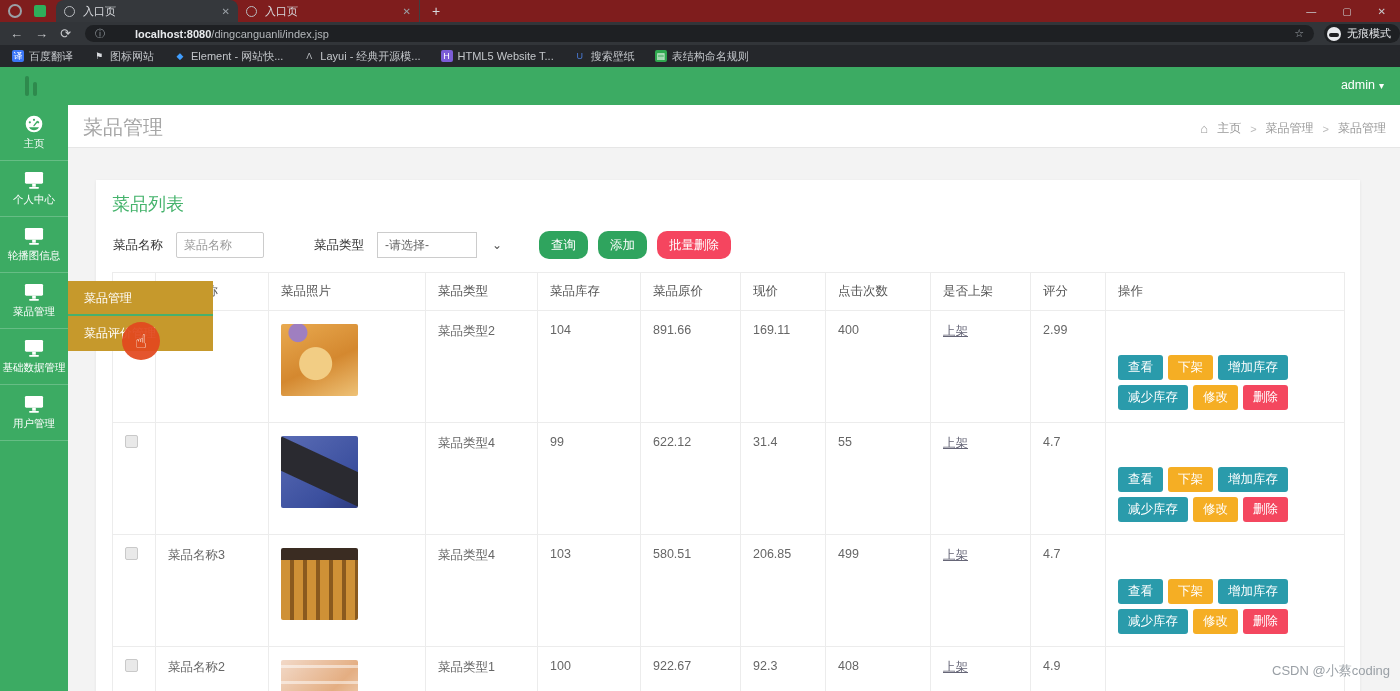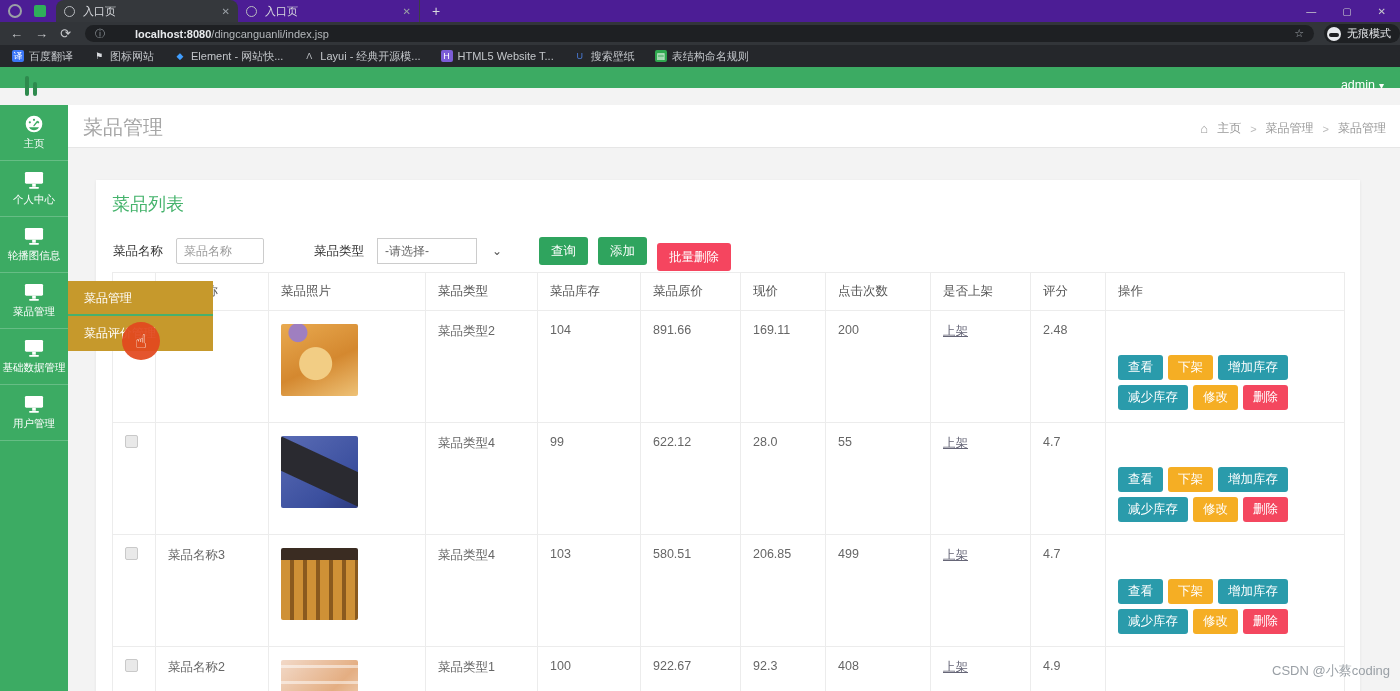--- a/index.html
+++ b/index.html
@@ -1,21 +1,21 @@
 <!DOCTYPE html>
 <html><head>
 <meta charset="utf-8">
 <style>
   * { margin:0; padding:0; box-sizing:border-box; }
   html,body { width:1400px; height:691px; overflow:hidden; }
   body { font-family:"Liberation Sans","DejaVu Sans",sans-serif; }
   .screen { position:relative; width:1400px; height:691px; overflow:hidden; background:#f3f3f3; }
 
   
-  .tabstrip { position:absolute; top:0; left:0; right:0; height:22px; background:#4c1d95; display:flex; align-items:center; }
+  .tabstrip { position:absolute; top:0; left:0; right:0; height:22px; background:#7f1d1d; display:flex; align-items:center; }
   .browser-logo { width:14px; height:14px; border-radius:50%; border:2px solid #9aa0a6; margin-left:8px; flex:none; }
   .pinned-ext { width:12px; height:12px; border-radius:2px; background:#2fae5a; margin-left:12px; flex:none; }
   .tabs { display:flex; height:22px; margin-left:10px; }
   .tab { display:flex; align-items:center; width:182px; height:22px; padding:0 8px; border-right:1px solid #3c4043; }
   .tab.active { background:#35383c; border-radius:8px 8px 0 0; border-right:none; }
   .favicon { width:11px; height:11px; border-radius:50%; border:1.5px solid #b9bcc0; flex:none; }
   .tab-title { color:#d8dade; font-size:11px; margin-left:8px; flex:1; white-space:nowrap; overflow:hidden; }
   .tab-close { color:#9aa0a6; font-size:10px; }
   .newtab { color:#d8dade; font-size:14px; margin-left:12px; }
   .win-controls { margin-left:auto; display:flex; gap:26px; margin-right:14px; color:#c9cbce; font-size:10px; }
@@ -31,21 +31,21 @@
   .incog { display:flex; align-items:center; margin-left:10px; background:#1e2023; border-radius:10px; height:19px; padding:0 9px 0 3px; }
   .incog-ic { width:14px; height:14px; border-radius:50%; background:#e8eaed; position:relative; flex:none; }
   .incog-ic::after { content:""; position:absolute; left:2px; top:6px; width:10px; height:4px; border-radius:2px; background:#202124; }
   .incog-label { color:#e8eaed; font-size:11px; margin-left:6px; white-space:nowrap; }
 
   .bookmarksbar { position:absolute; top:45px; left:0; right:0; height:22px; background:#25272b; display:flex; align-items:center; padding-left:12px; gap:20px; }
   .bookmark { display:flex; align-items:center; gap:5px; color:#c3c6ca; font-size:11px; white-space:nowrap; }
   .bicon { width:12px; height:12px; border-radius:2px; font-size:9px; line-height:12px; text-align:center; flex:none; }
 
   
-  .appbar { position:absolute; top:67px; left:0; right:0; height:21px; background:#3cab63; }
+  .appbar { position:absolute; top:67px; left:0; right:0; height:38px; background:#3cab63; }
   .logo-bars { position:absolute; left:25px; top:9px; display:flex; gap:4px; }
   .logo-bars i { display:block; width:4px; background:#2e8a4d; border-radius:2px; }
   .logo-bars i:first-child { height:20px; }
   .logo-bars i:last-child { height:14px; margin-top:6px; }
   .appbar-user { position:absolute; right:16px; top:11px; color:#fff; font-size:12.5px; }
   .appbar-user .caret { font-size:10px; margin-left:4px; }
 
   .sidebar { position:absolute; top:105px; left:0; bottom:0; width:68px; background:#3cab63; }
   .side-item { height:56px; display:flex; flex-direction:column; align-items:center; justify-content:center; gap:3px; border-bottom:1px solid rgba(255,255,255,0.22); }
   .side-item .sicon { width:24px; height:20px; display:flex; align-items:center; justify-content:center; }
@@ -61,24 +61,24 @@
   
   .card { position:absolute; left:96px; top:180px; width:1264px; height:560px; background:#fff; box-shadow:0 1px 3px rgba(0,0,0,0.07); z-index:1; }
   .card-title { position:absolute; left:16px; top:12px; font-size:18px; color:#45b36c; }
   .filters { position:absolute; left:17px; top:51px; display:flex; align-items:center; }
   .flabel { font-size:12.5px; color:#333; }
   .finput { width:88px; height:26px; border:1px solid #ccc; border-radius:2px; margin-left:13px; font-size:12px; padding:0 7px; color:#333; background:#fff; }
   .finput::placeholder { color:#999; }
   .fselect { width:100px; height:26px; border:1px solid #ccc; border-radius:0; margin-left:13px; font-size:12px; color:#666; background:#fff; display:flex; align-items:center; padding:0 7px; position:relative; }
   .fselect .chev { position:absolute; right:-26px; color:#555; font-size:12px; }
   .ml48 { margin-left:50px; }
-  .btn { height:28px; border:none; border-radius:3px; color:#fff; font-size:12.5px; padding:0 12px; font-family:inherit; }
+  .btn { height:28px; border:none; border-radius:10px; color:#fff; font-size:12.5px; padding:0 12px; font-family:inherit; }
   .btn-green { background:#2fa45e; }
   .btn-red { background:#f5455f; }
-  .b1 { margin-left:62px; } .b2 { margin-left:10px; } .b3 { margin-left:10px;margin-top:12px; }
+  .b1 { margin-left:62px; } .b2 { margin-left:10px; } .b3 { margin-left:10px; }
 
   
   .tablewrap { position:absolute; left:16px; top:92px; }
   table { border-collapse:collapse; table-layout:fixed; width:1232px; background:#fff; }
   th { border:1px solid #ececec; font-weight:normal; font-size:12.5px; color:#555; text-align:left; padding:10px 12px; height:33px; }
   td { border:1px solid #ececec; font-size:12.5px; color:#666; vertical-align:top; padding:12px; height:93px; }
   .cbx { width:13px; height:13px; border:1px solid #c9c9c9; background:#e9e9e9; border-radius:2px; }
   .photo { width:77px; height:72px; border-radius:2px; margin-top:1px; }
   .ph1 { background:
       radial-gradient(circle at 22% 12%, #9f7fc0 0 9px, rgba(0,0,0,0) 10px),
@@ -321,23 +321,23 @@
                 <div class="cbx"></div>
               </td>
               <td></td>
               <td>
                 <div class="photo ph1"></div>
               </td>
               <td>菜品类型2</td>
               <td>104</td>
               <td>891.66</td>
               <td>169.11</td>
-              <td>200</td>
+              <td>400</td>
               <td><span class="status-link">上架</span></td>
-              <td>2.48</td>
+              <td>2.99</td>
               <td>
                 <div class="acts">
                   <button class="abtn a-teal">查看</button>
                   <button class="abtn a-yellow">下架</button>
                   <button class="abtn a-teal">增加库存</button>
                   <button class="abtn a-teal">减少库存</button>
                   <button class="abtn a-yellow">修改</button>
                   <button class="abtn a-red">删除</button>
                 </div>
               </td>
@@ -346,21 +346,21 @@
               <td>
                 <div class="cbx"></div>
               </td>
               <td></td>
               <td>
                 <div class="photo ph2"></div>
               </td>
               <td>菜品类型4</td>
               <td>99</td>
               <td>622.12</td>
-              <td>28.0</td>
+              <td>31.4</td>
               <td>55</td>
               <td><span class="status-link">上架</span></td>
               <td>4.7</td>
               <td>
                 <div class="acts">
                   <button class="abtn a-teal">查看</button>
                   <button class="abtn a-yellow">下架</button>
                   <button class="abtn a-teal">增加库存</button>
                   <button class="abtn a-teal">减少库存</button>
                   <button class="abtn a-yellow">修改</button>

